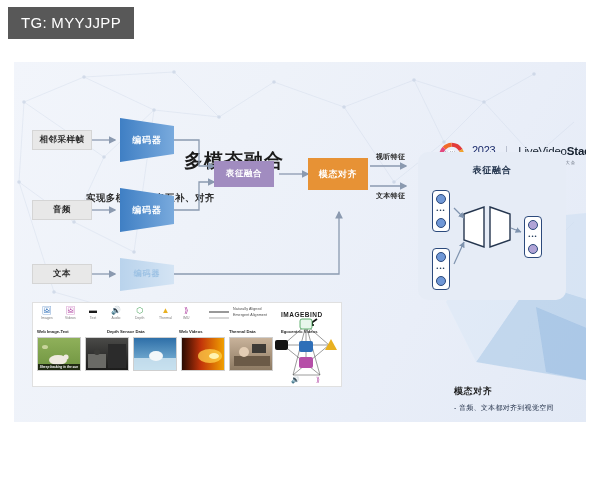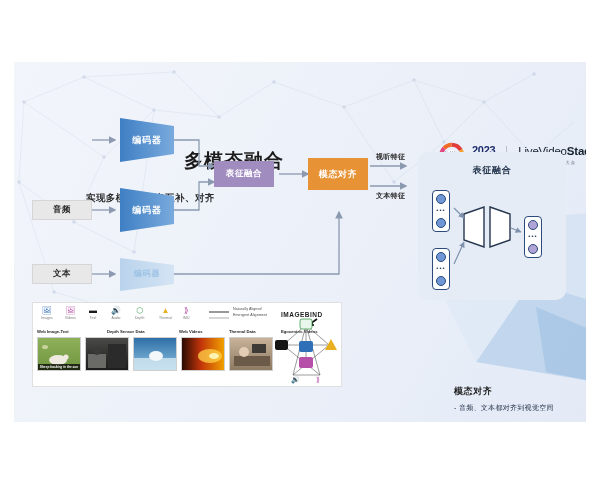--- a/index.html
+++ b/index.html
@@ -44,21 +44,21 @@
     font-size: 19px; font-weight: 700; color: #1b1b1b; letter-spacing: 1px;
   }
   .slide-sub {
     position: absolute; left: 72px; top: 130px;
     font-size: 9.5px; font-weight: 700; color: #2b2b2b; letter-spacing: .4px;
   }
 
   
   .logo-wrap { position:absolute; left: 424px; top: 80px; display:flex; align-items:center; gap:7px; }
   .logo-ring { width: 27px; height: 27px; position:relative; }
-  .logo-year { font-size: 11px; font-weight: 700; color:#1b2b6b; line-height: 1; letter-spacing:-.3px;}
+  .logo-year { font-size: 11px; font-weight: 400; color:#1b2b6b; line-height: 1; letter-spacing:-.3px;}
   .logo-city { font-size: 9px; font-weight: 800; color:#1b2b6b; line-height: 1.15; }
   .logo-sep { width:1px; height:20px; background:#b9c0cf; margin:0 4px; }
   .lvs-main { font-size: 11.5px; color:#15202e; letter-spacing:-.2px; line-height:1; }
   .lvs-main b { font-weight: 800; }
   .lvs-sub { font-size: 4.3px; color:#6d7684; letter-spacing: 1.1px; margin-top:2px; text-align:center;}
 
   
   .flow { position:absolute; left:0; top:0; width:572px; height:360px; }
   .node {
     position:absolute; display:flex; align-items:center; justify-content:center;
@@ -118,20 +118,23 @@
 
   
   .rb-h { position:absolute; left:440px; top:323px; font-size:9px; font-weight:700; color:#1b1b1b; letter-spacing:.6px;}
   .rb-b { position:absolute; left:440px; top:341px; font-size:7px; color:#24324a; letter-spacing:.3px;}
 </style>
 </head>
 <body>
 
 <div id="root">
 
+  <div class="tg-badge">
+    <span>TG: MYYJJPP</span>
+  </div>
 
   <div class="slide">
 
     <svg class="slide-net" viewBox="0 0 572 360" preserveAspectRatio="none">
       <g stroke="#c5d0e2" stroke-width="0.6" fill="none">
         <path d="M10,40 L70,15 L140,48 L90,95 Z"></path>
         <path d="M70,15 L160,10 L205,55 L140,48"></path>
         <path d="M10,40 L5,120 L60,160 L90,95"></path>
         <path d="M60,160 L120,190 L140,48"></path>
         <path d="M205,55 L260,20 L330,45"></path>
@@ -233,20 +236,23 @@
       <path d="M160,148 L185,148 L185,120 L200,120" fill="none" stroke="#8b9ab0" stroke-width="1.3" marker-end="url(#ah)"></path>
 
       <line x1="265" y1="112" x2="294" y2="112" stroke="#8b9ab0" stroke-width="1.3" marker-end="url(#ah)"></line>
 
       <path d="M160,212 L325,212 L325,150" fill="none" stroke="#8b9ab0" stroke-width="1.3" marker-end="url(#ah)"></path>
 
       <line x1="356" y1="104" x2="392" y2="104" stroke="#8b9ab0" stroke-width="1.3" marker-end="url(#ah)"></line>
       <line x1="356" y1="124" x2="392" y2="124" stroke="#8b9ab0" stroke-width="1.3" marker-end="url(#ah)"></line>
     </svg>
 
+    <div class="node node-input" style="left:18px; top:68px;">
+      <span>相邻采样帧</span>
+    </div>
     <div class="node node-input" style="left:18px; top:138px;">
       <span>音频</span>
     </div>
     <div class="node node-input" style="left:18px; top:202px;">
       <span>文本</span>
     </div>
 
     <div class="enc-label" style="left:106px; top:66px; width:54px; height:24px;">
       <span>编码器</span>
     </div>

